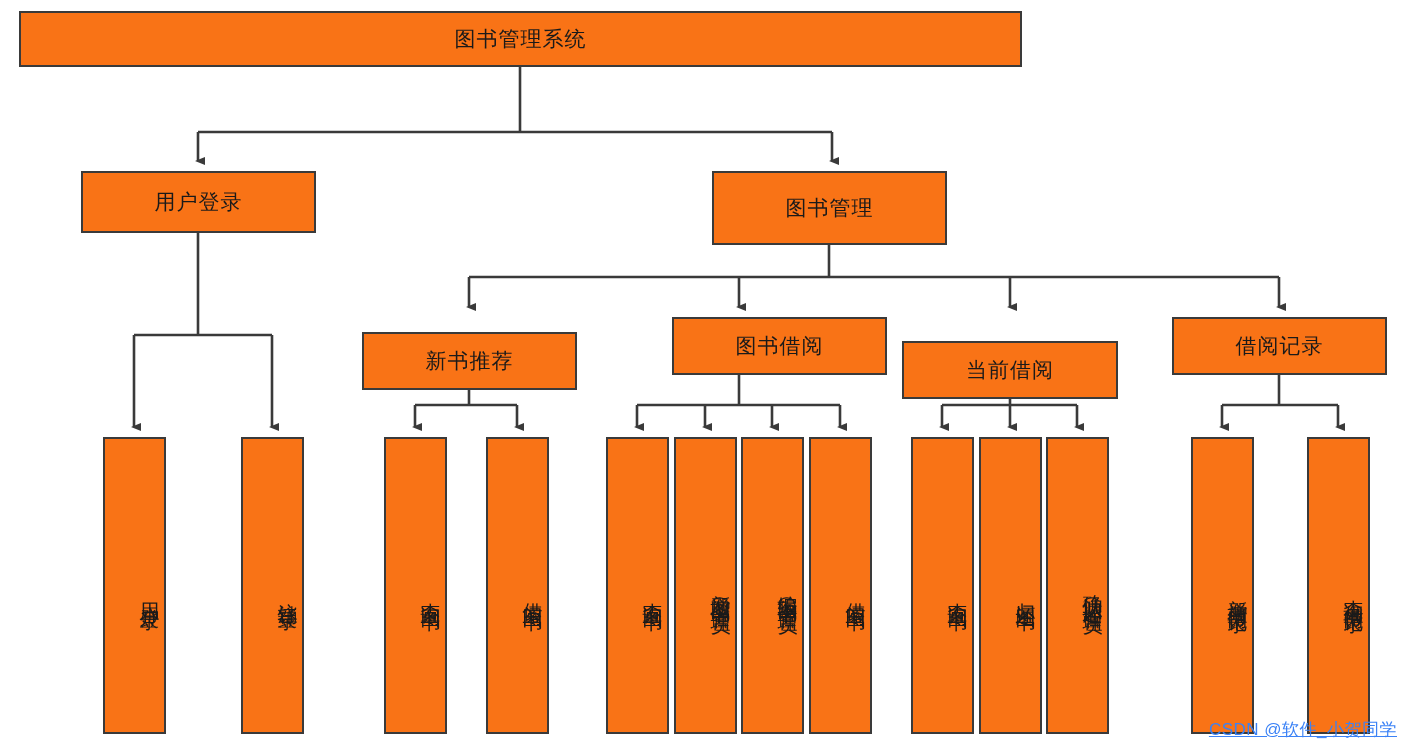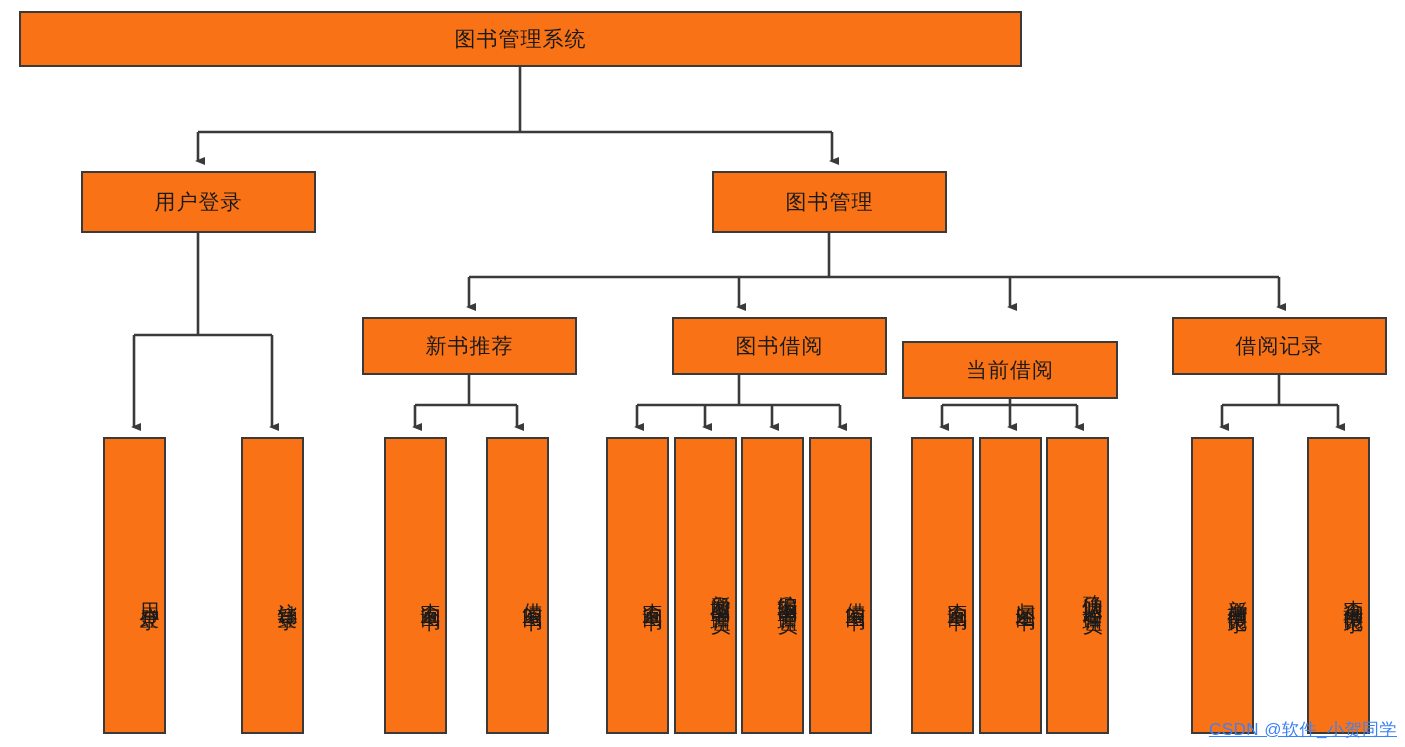--- a/index.html
+++ b/index.html
@@ -119,23 +119,23 @@
       <path d="M1279,375 L1279,405"></path>
       <path d="M1222,405 L1338,405"></path>
       <path d="M1222,405 L1222,427" marker-end="url(#arw)"></path>
       <path d="M1338,405 L1338,427" marker-end="url(#arw)"></path>
     </g>
   </svg>
 
   <div class="node horiz" style="left:19px; top:11px; width:1003px; height:56px;">图书管理系统</div>
 
   <div class="node horiz" style="left:81px; top:171px; width:235px; height:62px;">用户登录</div>
-  <div class="node horiz" style="left:712px; top:171px; width:235px; height:62px;">图书管理</div>
+  <div class="node horiz" style="left:712px; top:171px; width:235px; height:74px;">图书管理</div>
 
-  <div class="node horiz" style="left:362px; top:317px; width:215px; height:58px;">新书推荐</div>
+  <div class="node horiz" style="left:362px; top:332px; width:215px; height:58px;">新书推荐</div>
   <div class="node horiz" style="left:632px; top:317px; width:215px; height:58px;margin-left:40px;">图书借阅</div>
   <div class="node horiz" style="left:902px; top:317px; width:216px; height:58px;margin-top:24px;">当前借阅</div>
   <div class="node horiz" style="left:1172px; top:317px; width:215px; height:58px;">借阅记录</div>
 
   <div class="node vert" style="left:103px; top:437px; width:63px; height:297px;">
     <span class="vtext">用户登录</span>
   </div>
   <div class="node vert" style="left:241px; top:437px; width:63px; height:297px;">
     <span class="vtext">注销登录</span>
   </div>

